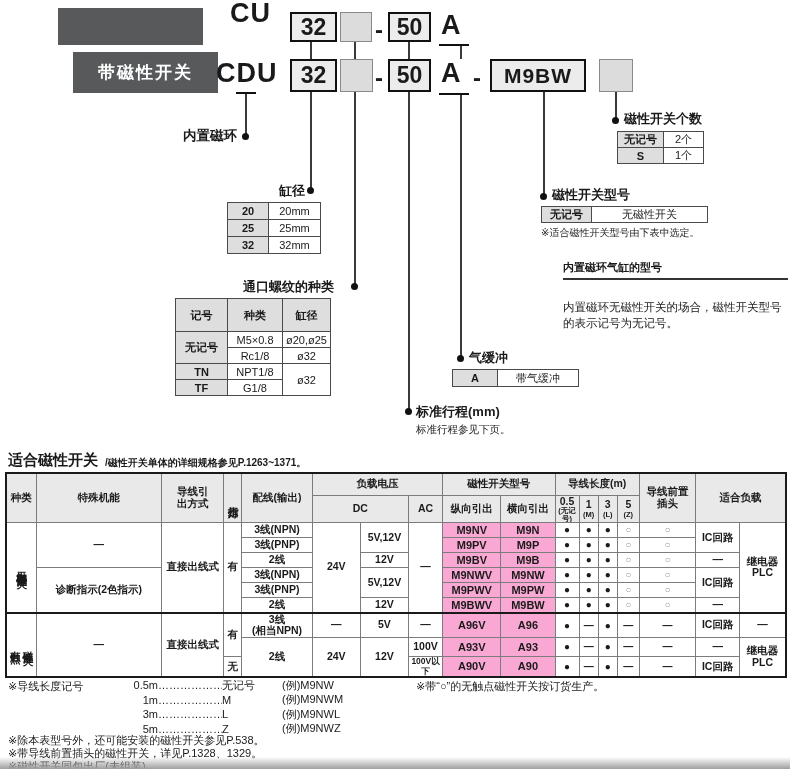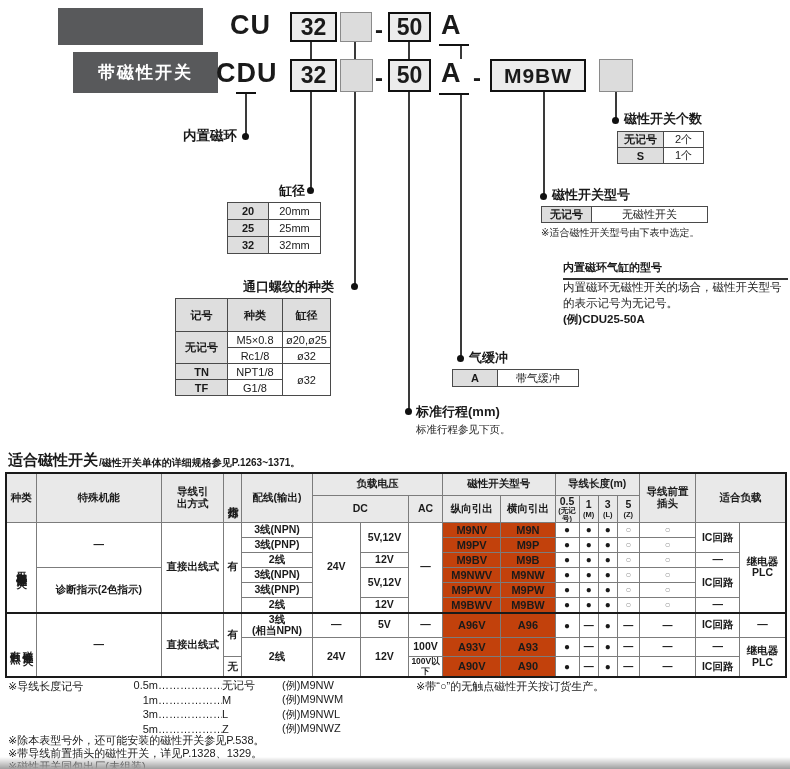--- a/index.html
+++ b/index.html
@@ -21,30 +21,30 @@
   .clabel{font-weight:bold;font-size:13px;white-space:nowrap;line-height:1.1;}
   .note{font-size:10px;color:#222;white-space:nowrap;}
   
   .ctable{border-collapse:collapse;table-layout:fixed;background:#fff;border:1.5px solid #333;}
   .ctable td{border:1px solid #4a4a4a;font-size:11px;text-align:center;padding:0;height:15px;
              white-space:nowrap;overflow:hidden;}
   .ctable .k{background:#dedede;font-weight:bold;}
   
   .infotitle{font-weight:bold;font-size:11px;white-space:nowrap;}
   .infoline{height:2px;background:#333;margin-top:3px;}
-  .infobody{font-size:11.5px;line-height:1.35;margin-top:0;}
+  .infobody{font-size:11.5px;line-height:1.35;margin-top:20px;}
   .infoex{font-size:11.5px;font-weight:bold;margin-top:1px;}
   
   .bt-title{font-weight:bold;font-size:15px;white-space:nowrap;}
-  .bt-sub{font-size:10px;font-weight:bold;margin-left:1px;white-space:nowrap;}
+  .bt-sub{font-size:10px;font-weight:bold;margin-left:7px;white-space:nowrap;}
   .bt{border-collapse:collapse;table-layout:fixed;width:782px;border:2px solid #1a1a1a;background:#fff;}
   .bt td{border:1px solid #7c7c7c;font-size:10.5px;font-weight:bold;text-align:center;padding:0;
          white-space:pre-line;line-height:1.12;overflow:hidden;}
   .bt thead td{background:#e9e9e9;}
-  .bt td.m{background:#c2410c;font-size:11px;}
+  .bt td.m{background:#f9a8d4;font-size:11px;}
   .bt td.dot{font-size:10px;}
   .bt td.od{color:#9a9a9a;}
   .bt td.s9{font-size:8.5px;}
   .hr1{height:22px;}.hr2{height:20px;}.sr{height:15px;}.rr{height:19px;}
   .reedtop td{border-top:2px solid #1a1a1a;}
   .vert{writing-mode:vertical-rl;text-orientation:upright;letter-spacing:1px;font-size:10.5px;}
   .vpair{display:flex;justify-content:center;gap:1px;}
   .sub{font-size:7.5px;display:block;line-height:1;}
   .lenhead{display:block;line-height:1.1;}
   
@@ -55,21 +55,21 @@
   .len-code{width:50px;text-align:left;}
   .len-ex{margin-left:10px;}
   .pageedge{background:linear-gradient(to bottom, rgba(160,160,160,0), #9f9f9f);}
 </style>
 </head>
 <body>
 
 <div class="abs darkbox" style="left:58px;top:8px;width:145px;height:37px;"></div>
 <div class="abs darkbox" style="left:58px;top:52px;width:145px;height:41px;margin-left:15px;">带磁性开关</div>
 
-<div class="abs mtext" style="left:230px;top:12px;">CU</div>
+<div class="abs mtext" style="left:230px;top:0;">CU</div>
 <div class="abs mbox" style="left:290px;top:12px;width:47px;height:30px;">32</div>
 <div class="abs mbox empty" style="left:340px;top:12px;width:32px;height:30px;"></div>
 <div class="abs mdash" style="left:375px;top:18px;">-</div>
 <div class="abs mbox" style="left:388px;top:12px;width:43px;height:30px;">50</div>
 <div class="abs mtext" style="left:441px;top:12px;">A</div>
 <div class="abs hbar" style="left:439px;top:44px;width:30px;"></div>
 
 <div class="abs mtext" style="left:216px;top:60px;">CDU</div>
 <div class="abs mbox" style="left:290px;top:59px;width:47px;height:33px;">32</div>
 <div class="abs mbox empty" style="left:340px;top:59px;width:33px;height:33px;"></div>
@@ -191,21 +191,20 @@
     <td class="k">TF</td>
     <td>G1/8</td>
   </tr>
 </tbody>
   </table>
 
 <div class="abs" style="left:563px;top:260px;width:228px;">
   <div class="infotitle">内置磁环气缸的型号</div>
   <div class="infoline" style="width:225px;"></div>
   <div class="infobody">内置磁环无磁性开关的场合，磁性开关型号的表示记号为无记号。</div>
-  <div class="infoex">(例)CDU25-50A</div>
 </div>
 
 <div class="abs clabel" style="left:469px;top:351px;">气缓冲</div>
 <table class="ctable abs" style="left:452px;top:369px;width:126px;">
   <colgroup>
       <col style="width:45px">
       <col style="width:81px">
     </colgroup>
   <tbody>
       <tr style="height:17px;">

